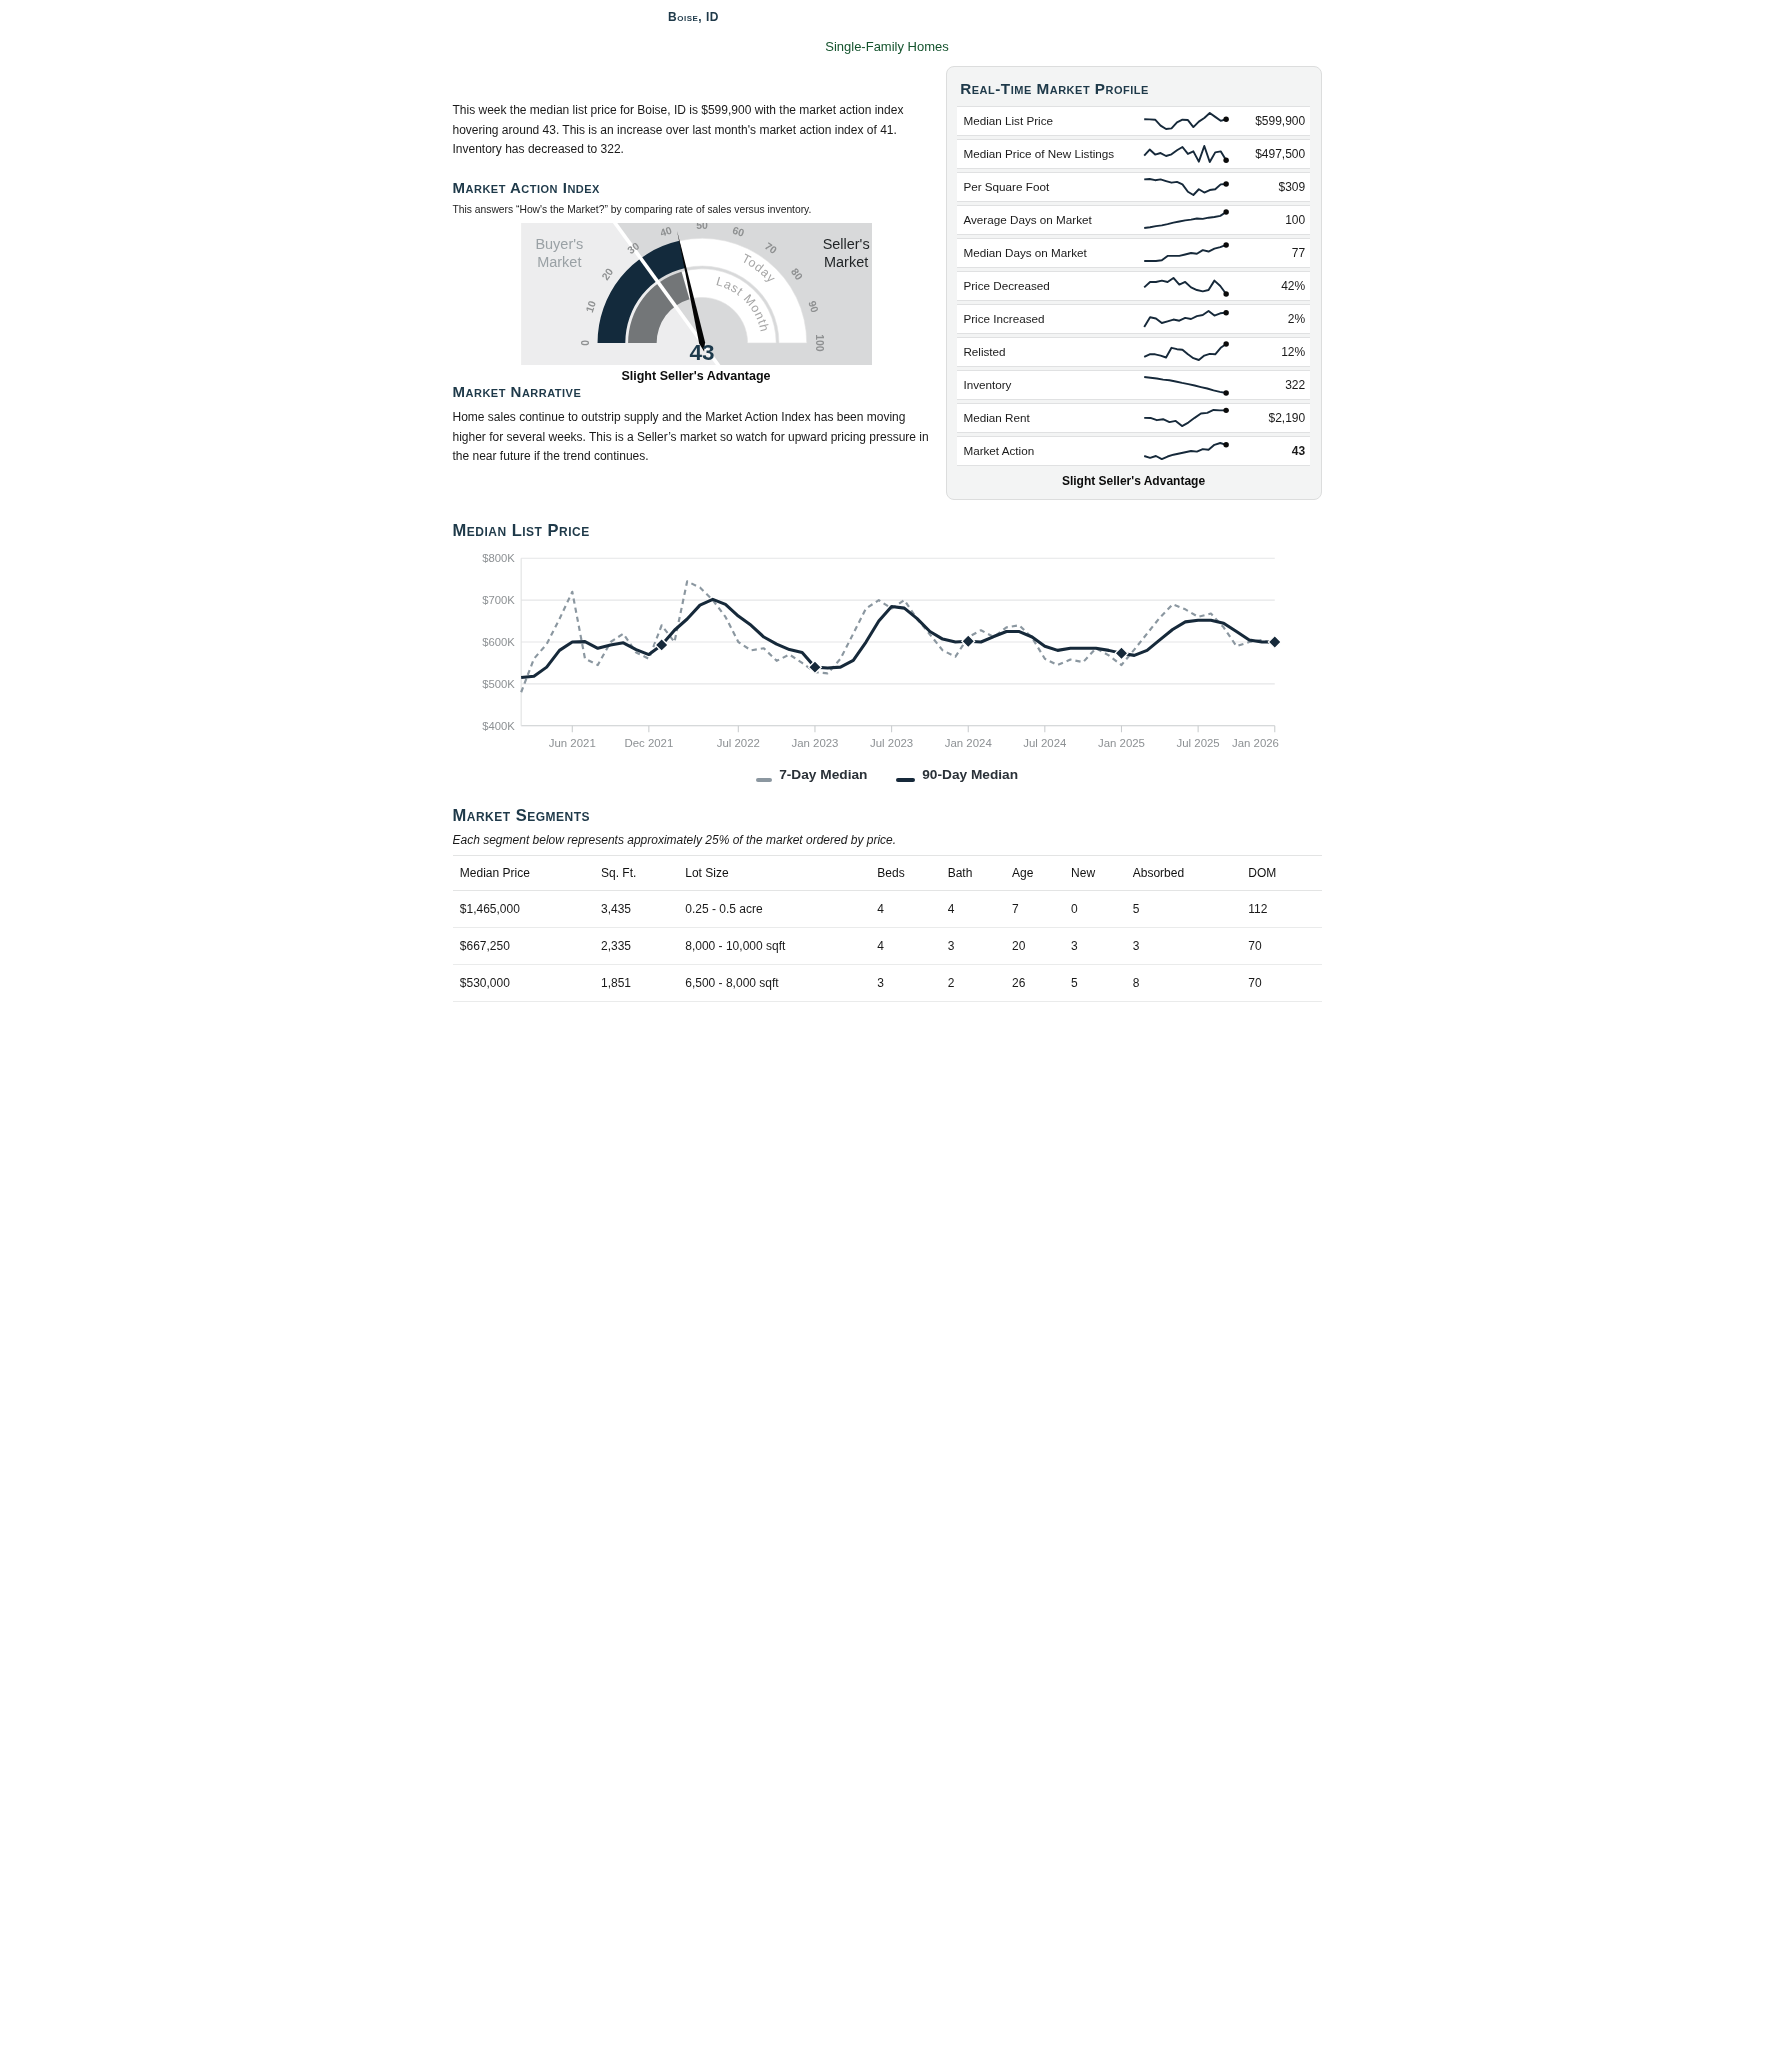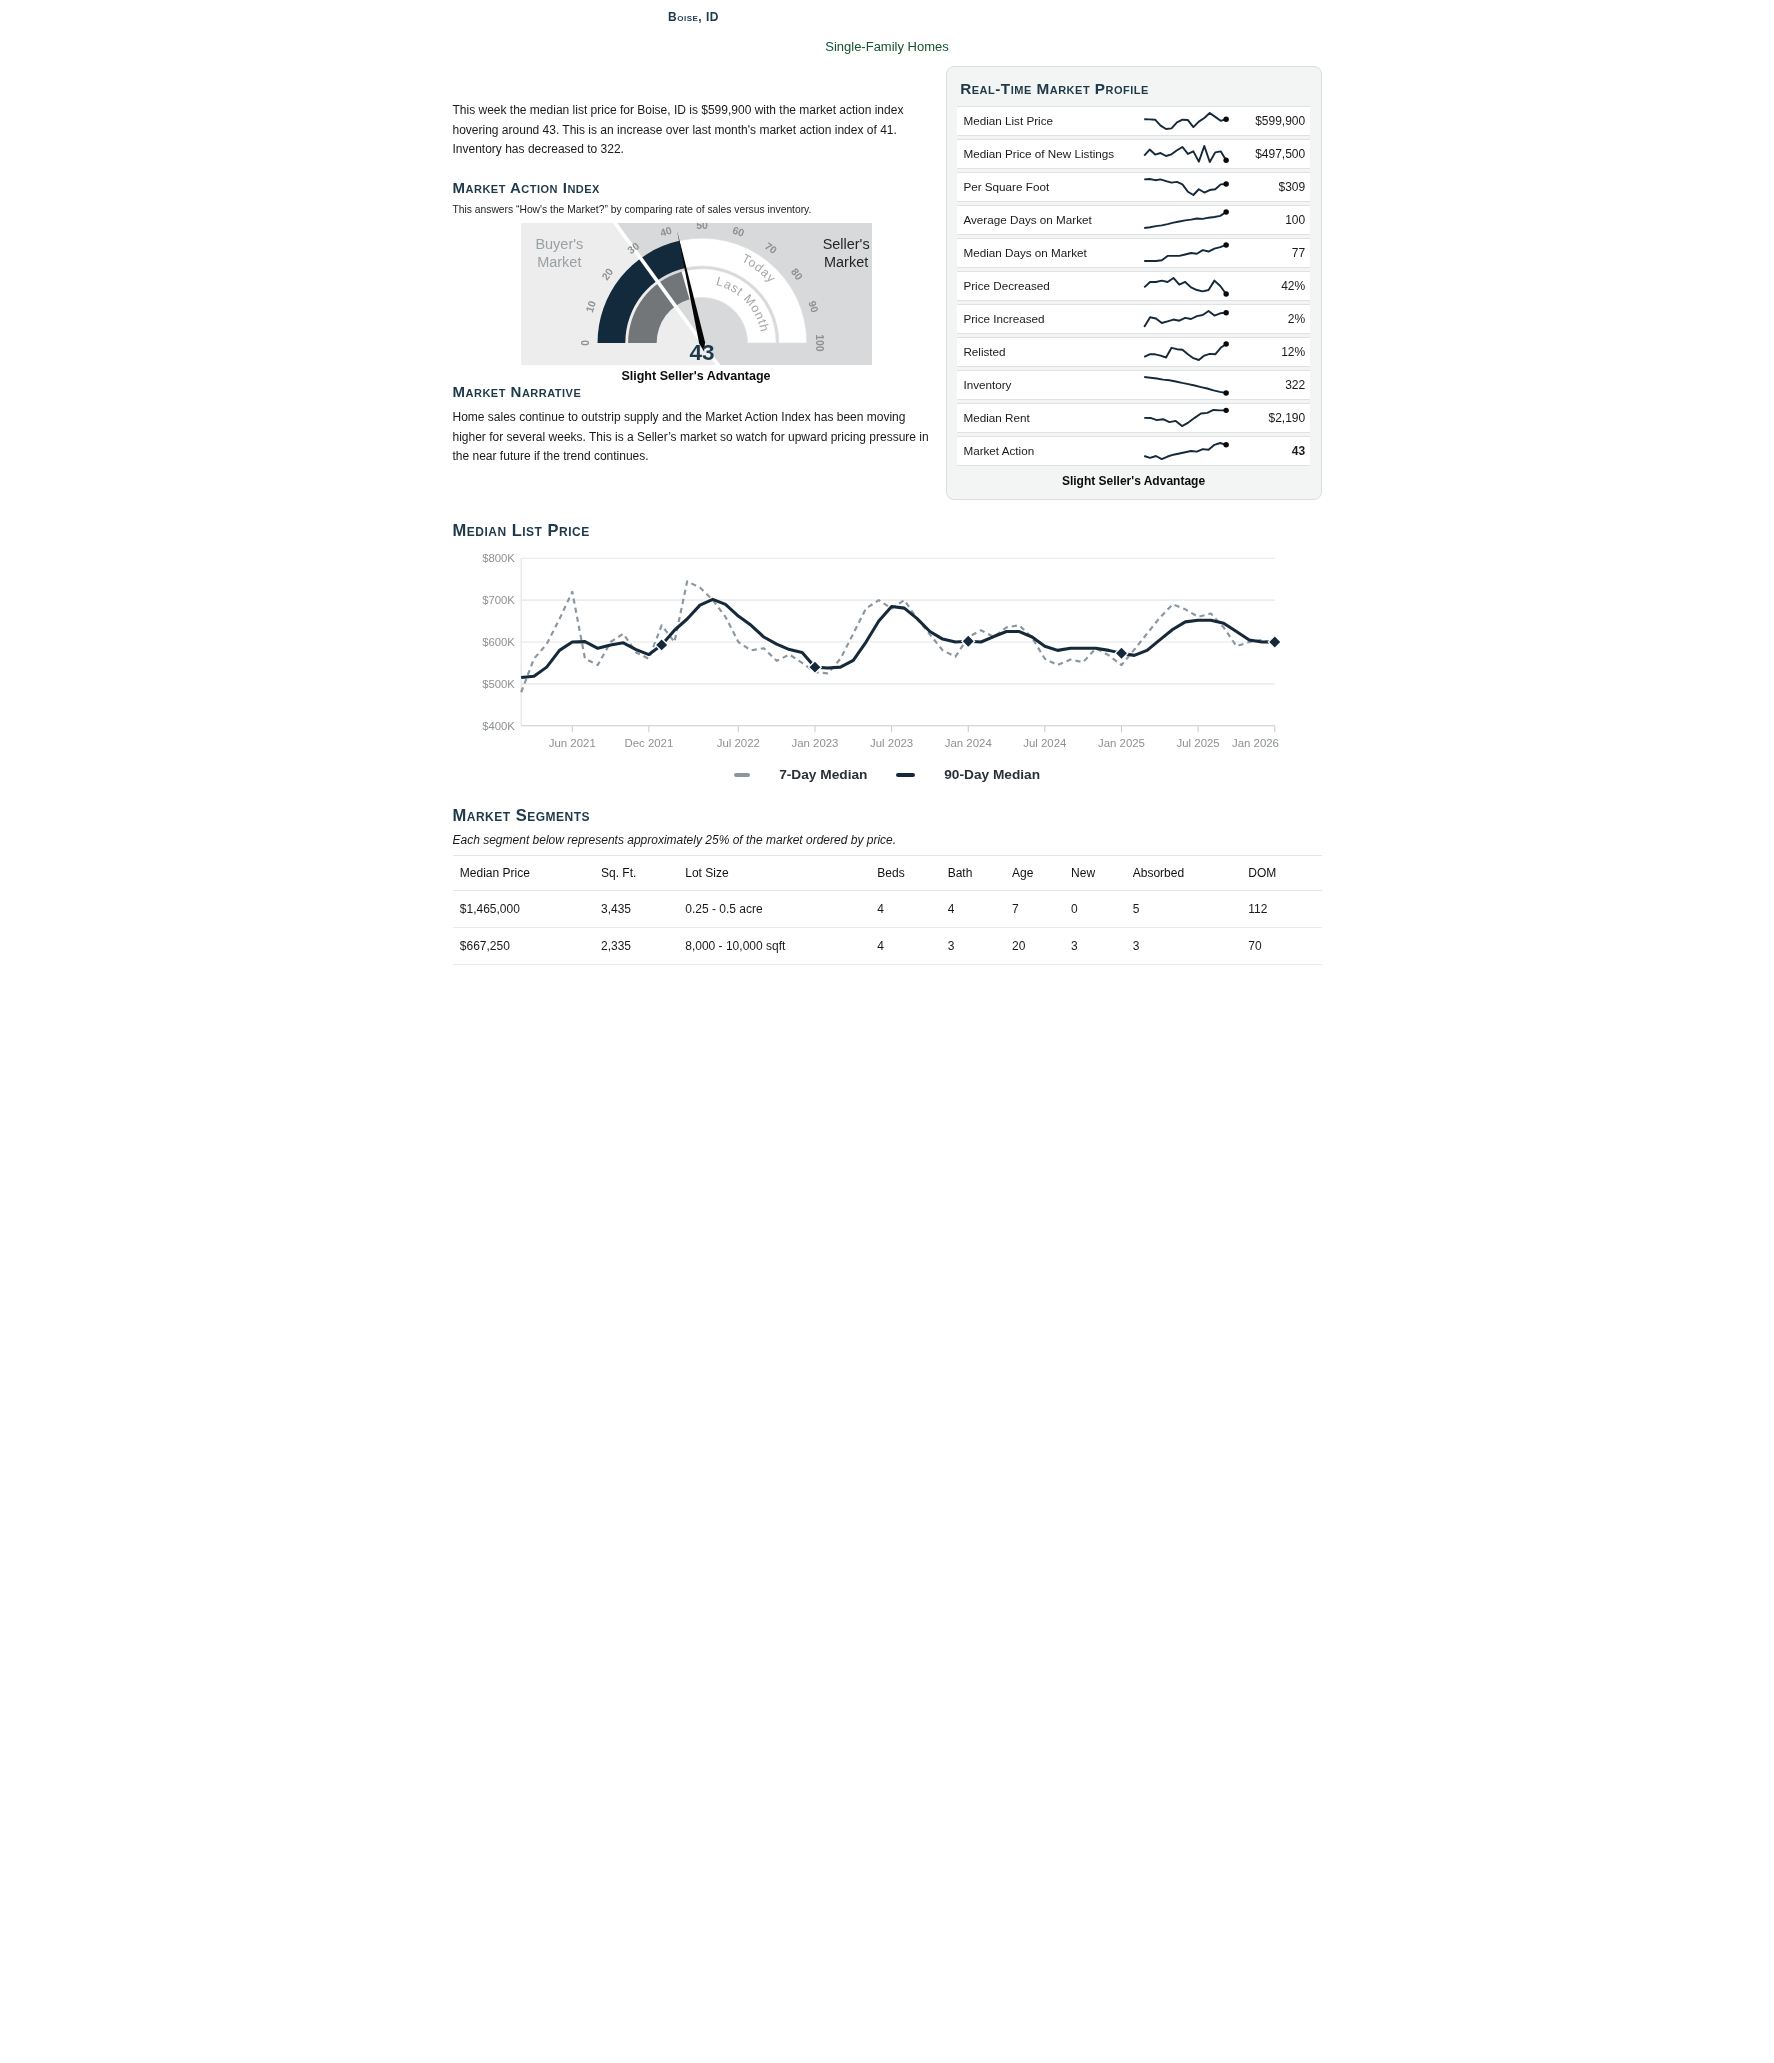--- a/index.html
+++ b/index.html
@@ -36,21 +36,21 @@
   .pr-label{flex:1;font-size:11.7px;}
   .pr-spark{width:98px;height:26px;flex-shrink:0;}
   .pr-value{width:66px;text-align:right;font-size:12px;}
   .pr-value.bold{font-weight:700;}
   .profile-footer{text-align:center;font-weight:700;font-size:12px;margin-top:8px;color:#0c0c0c;}
 
   .chart-section{padding:0 9px;margin-top:21px;}
   #price-chart{display:block;width:869px;height:219px;margin-top:6.4px;}
   .legend{display:flex;justify-content:center;gap:29px;margin-top:1.6px;
     font-weight:700;font-size:13.7px;color:#2a3138;align-items:center;}
-  .legend-item{display:inline-flex;align-items:center;gap:22px;}
+  .legend-item{display:inline-flex;align-items:flex-end;}
   .dash{display:inline-block;width:18px;height:4.4px;border-radius:2.4px;margin-right:7.3px;}
   .dash-7{background:#8b97a0;width:16px;}
   .dash-90{background:#16293a;width:18.5px;}
 
   .segments-section{padding:0 9px;margin-top:24px;}
   .seg-desc{font-size:12px;margin:8px 0 1.6px;font-style:italic;}
   table.segments{width:100%;border-collapse:collapse;margin-top:8px;}
   table.segments th{text-align:left;font-size:12px;font-weight:400;padding:9.7px 1.6px;
     border-top:1.2px solid #e3e4e4;border-bottom:1.2px solid #e3e4e4;color:#111;}
   table.segments td{font-size:12px;padding:11px 1.6px;border-bottom:1.2px solid #eaebeb;}
@@ -314,18 +314,29 @@
             <td>$667,250</td>
             <td>2,335</td>
             <td>8,000 - 10,000 sqft</td>
             <td>4</td>
             <td>3</td>
             <td>20</td>
             <td>3</td>
             <td>3</td>
             <td>70</td>
           </tr>
+          <tr>
+            <td>$530,000</td>
+            <td>1,851</td>
+            <td>6,500 - 8,000 sqft</td>
+            <td>3</td>
+            <td>2</td>
+            <td>26</td>
+            <td>5</td>
+            <td>8</td>
+            <td>70</td>
+          </tr>
         </tbody>
     </table>
   </section>
 
 </div>
 
 
 </body></html>

